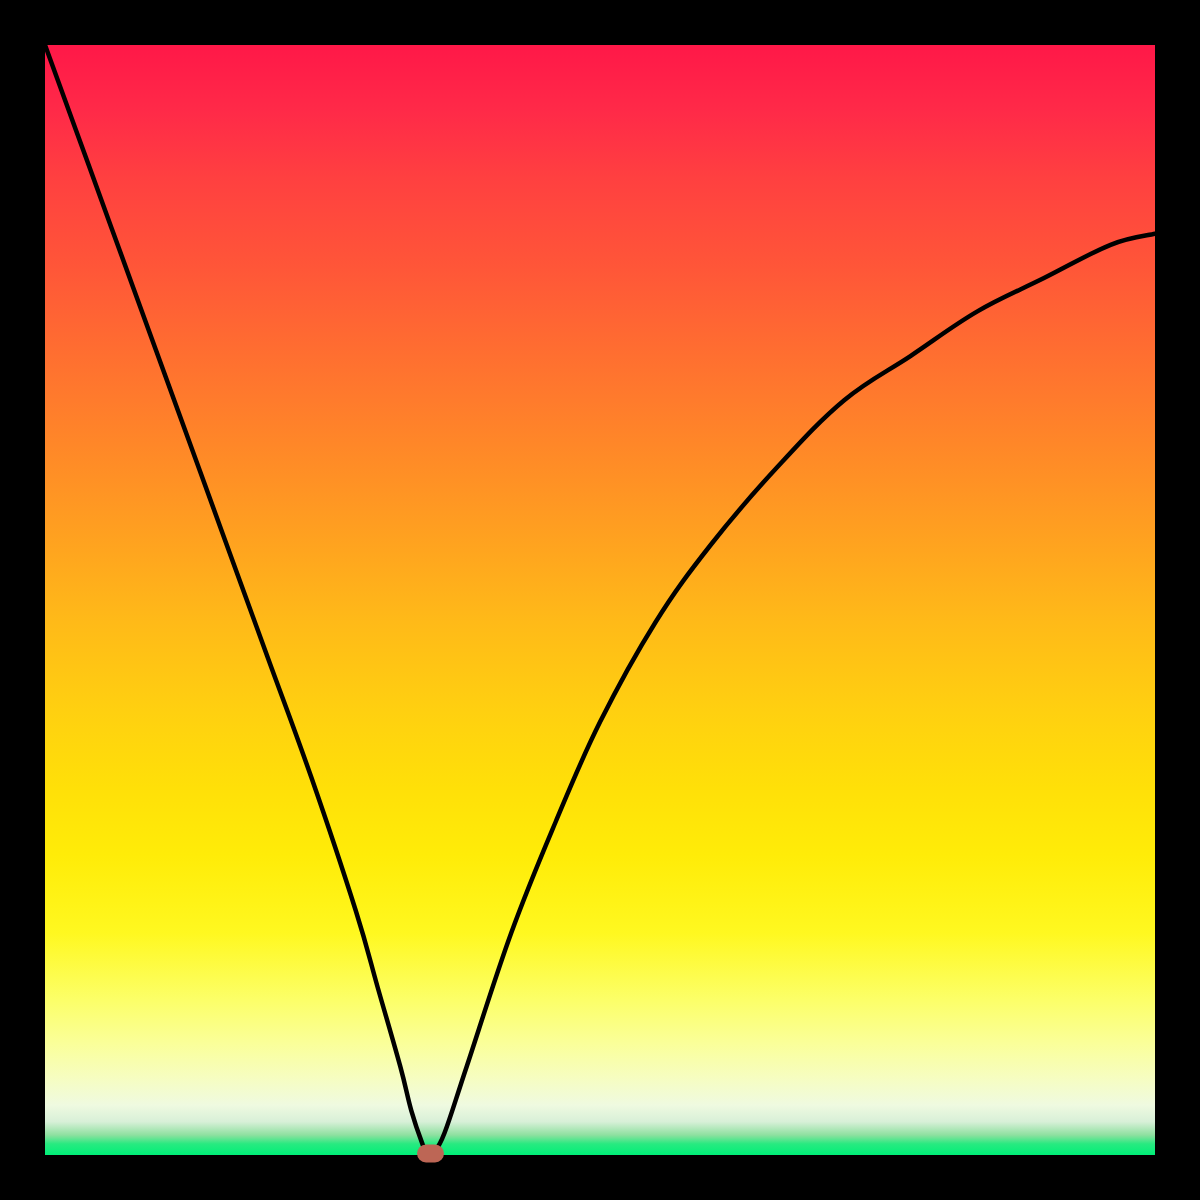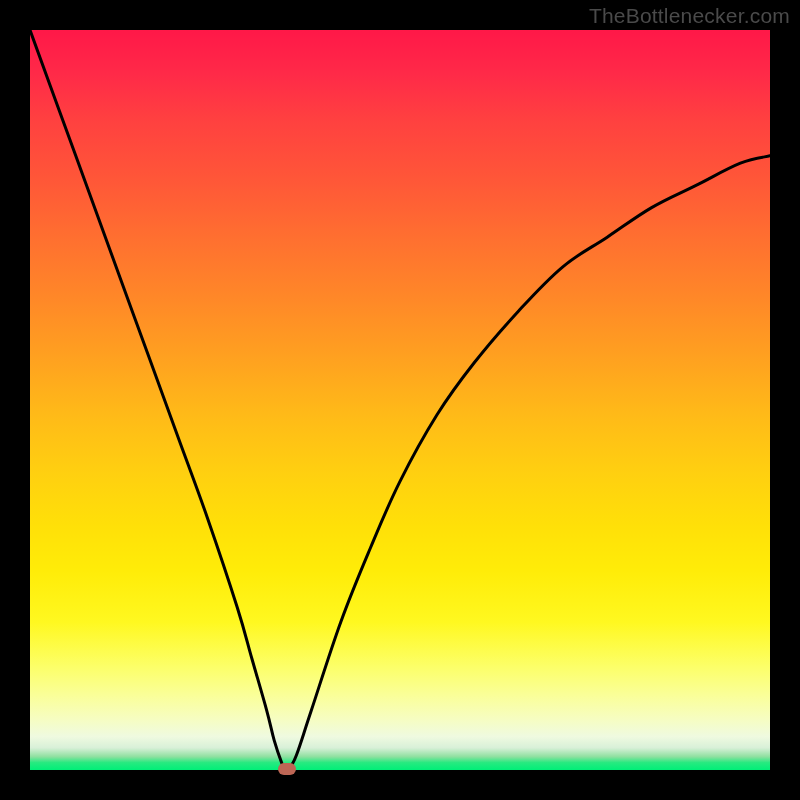--- a/index.html
+++ b/index.html
@@ -79,15 +79,14 @@
 
 <div class="container">
 
   <div class="plot-area">
     <svg viewBox="0 0 740 740" preserveAspectRatio="none">
       <path id="curve-path" fill="none" stroke="#000" stroke-width="3" stroke-linecap="round" stroke-linejoin="round" d="M 0 0 C 5.328 14.651999999999996, 18.944000000000003 52.09599999999999, 29.6 81.39999999999998 C 40.256 110.70399999999997, 48.544000000000004 133.49599999999995, 59.2 162.79999999999995 C 69.856 192.10399999999996, 78.14399999999999 214.896, 88.8 244.2 C 99.456 273.504, 107.744 296.29599999999994, 118.4 325.59999999999997 C 129.056 354.904, 137.344 377.696, 148 407 C 158.656 436.304, 166.944 457.76399999999995, 177.6 488.4 C 188.256 519.036, 199.20800000000003 551.892, 207.20000000000002 577.2 C 215.192 602.508, 216.672 610.352, 222 629 C 227.328 647.648, 232.804 666.1479999999999, 236.8 680.8 C 240.79600000000002 695.452, 241.536 701.076, 244.20000000000002 710.4 C 246.86400000000003 719.7239999999999, 249.60200000000003 727.272, 251.60000000000002 732.6 C 253.598 737.928, 253.968 738.9344, 255.29999999999998 740 C 256.632 741.0656, 257.002 741.184, 259 738.52 C 260.998 735.856, 262.404 735.5896, 266.4 725.2 C 270.39599999999996 714.8104000000001, 273.20799999999997 704.776, 281.2 680.8 C 289.192 656.824, 300.144 621.304, 310.8 592 C 321.456 562.696, 329.744 543.308, 340.40000000000003 518 C 351.05600000000004 492.692, 358.012 475.376, 370 451.4 C 381.988 427.424, 393.68000000000006 406.112, 407.00000000000006 384.8 C 420.32000000000005 363.488, 429.348 351.64799999999997, 444 332.99999999999994 C 458.652 314.3519999999999, 472.41600000000005 298.51599999999996, 488.40000000000003 281.2 C 504.384 263.884, 516.8159999999999 250.11999999999995, 532.8 236.79999999999995 C 548.784 223.47999999999996, 561.216 217.85600000000002, 577.2 207.20000000000005 C 593.1840000000001 196.54400000000007, 605.616 186.92400000000004, 621.6 177.60000000000002 C 637.5840000000001 168.276, 650.016 163.39199999999997, 666 155.39999999999998 C 681.984 147.408, 697.0799999999999 138.52800000000002, 710.4 133.20000000000005 C 723.72 127.87200000000006, 734.672 127.13200000000006, 740 125.80000000000007"></path>
     </svg>
     <div class="marker" id="marker" style="left: 256.78px; top: 739.26px;"></div>
   </div>
 
-  <div class="attribution">TheBottlenecker.com</div>
 
 </div>
 
 </body></html>

